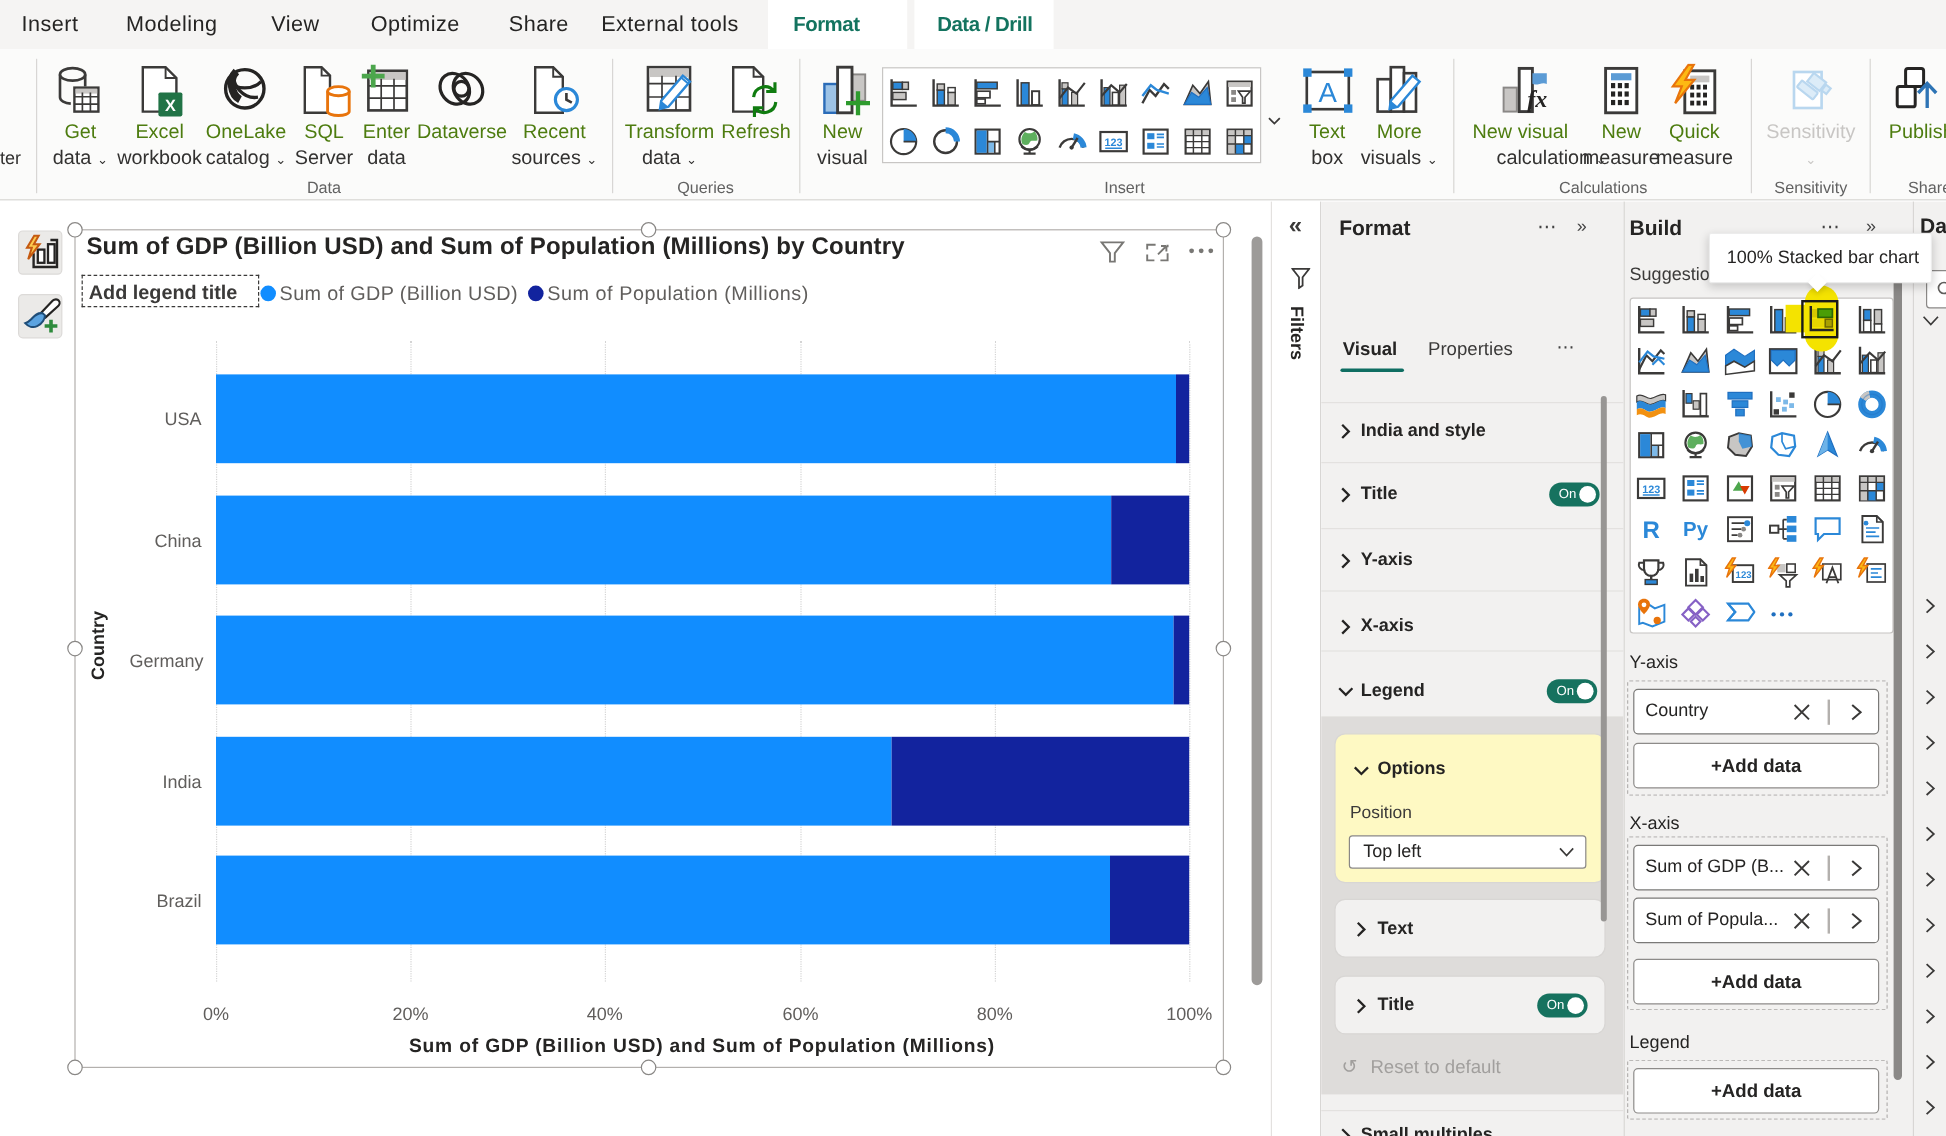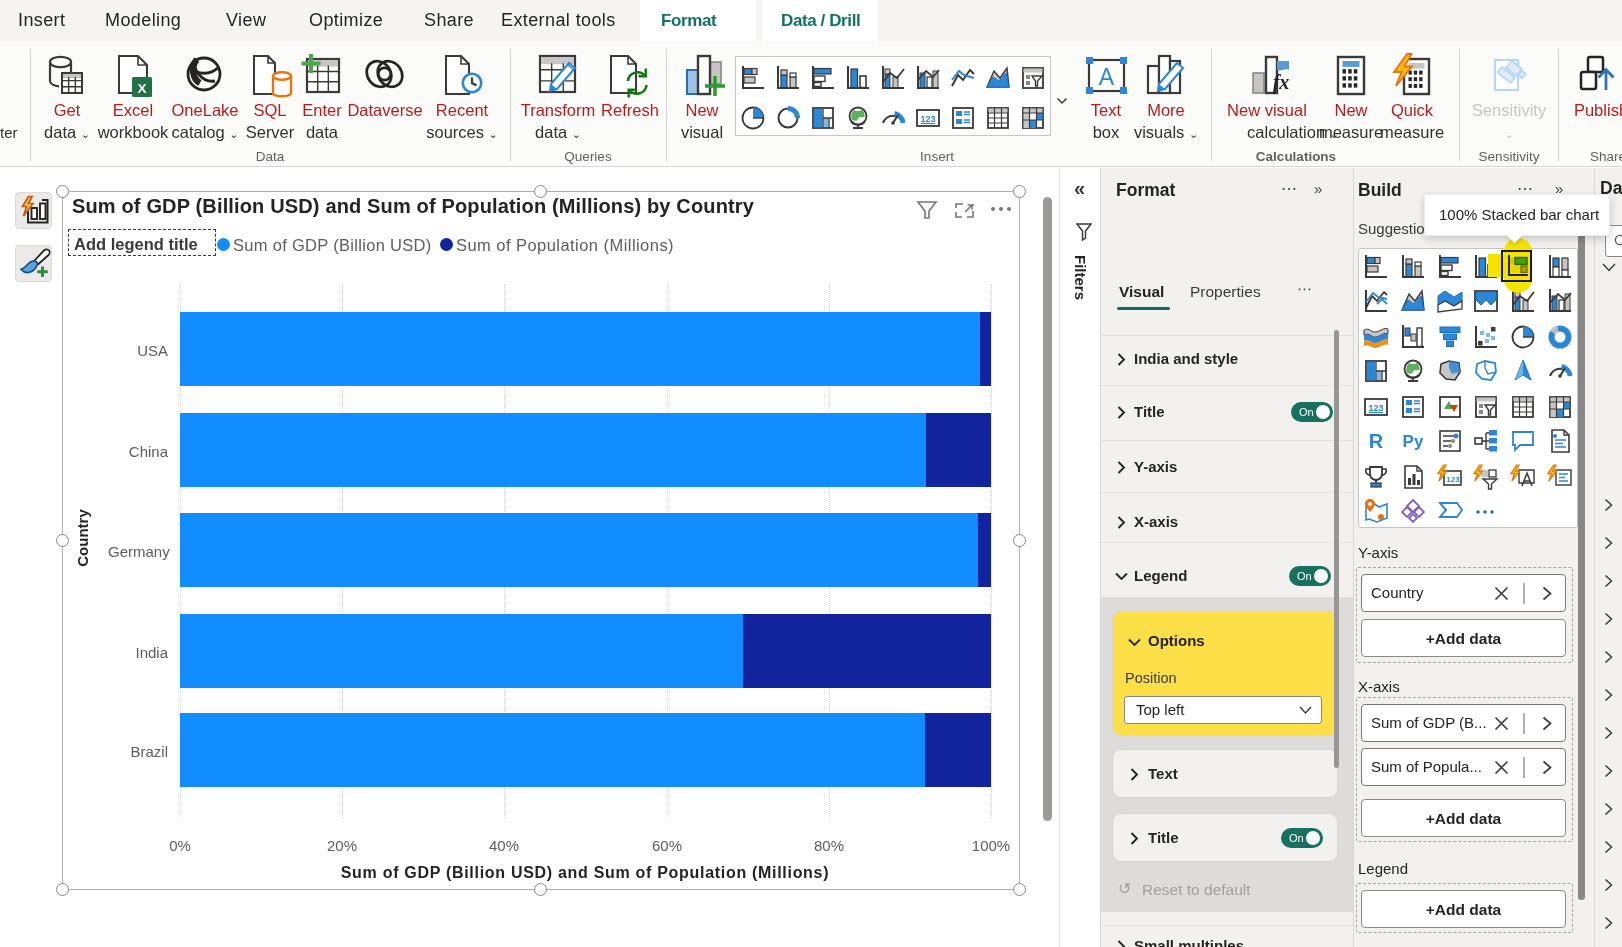--- a/index.html
+++ b/index.html
@@ -8,21 +8,21 @@
   .abs { position:absolute; }
   #app { position:relative; width:1622px; height:947px; background:#fff; overflow:hidden; }
   
   #menubar { position:absolute; left:0; top:0; width:1622px; height:41px; background:#f5f4f3; }
   .mitem { position:absolute; top:10px; font-size:18px; letter-spacing:0.4px; color:#252423; }
   .mtab { position:absolute; top:0; height:41px; background:#fff; }
   .mteal { position:absolute; top:11px; font-size:17px; letter-spacing:-0.4px; font-weight:bold; color:#13735f; }
   
   #ribbon { position:absolute; left:0; top:41px; width:1622px; height:126px; background:#fbfbfa; border-bottom:1px solid #d8d6d4; }
   .rsep { position:absolute; top:8px; height:112px; width:1px; background:#d8d6d4; }
-  .rlab1 { position:absolute; top:60px; font-size:16.5px; color:#b91c1c; text-align:center; white-space:nowrap; transform:translateX(-50%); }
+  .rlab1 { position:absolute; top:60px; font-size:16.5px; color:#4d7c0f; text-align:center; white-space:nowrap; transform:translateX(-50%); }
   .rlab2 { position:absolute; top:82px; font-size:16.5px; color:#323130; text-align:center; white-space:nowrap; transform:translateX(-50%); }
   .rgrp { position:absolute; top:108px; font-size:13.5px; color:#616161; text-align:center; white-space:nowrap; transform:translateX(-50%); }
   .chev { font-size:11px; color:#323130; }
   
   #canvas { position:absolute; left:0; top:168px; width:1059px; height:561px; background:#fff; }
   .barblue { position:absolute; background:#118DFF; }
   .barnavy { position:absolute; background:#12239E; }
   .gline { position:absolute; top:284px; height:534px; width:0; border-left:1px dotted #d4d4d4; }
   .catlab { position:absolute; font-size:15px; color:#605e5c; text-align:right; width:60px; transform:translateY(-50%); }
   .xlab  { position:absolute; top:838px; font-size:15px; color:#605e5c; transform:translateX(-50%); }
@@ -60,21 +60,21 @@
     <div style="position:absolute;left:0;top:83px;font-size:15px;color:#323130;">ter</div>
     <div class="rsep" style="left:30px;"></div>
     <div class="rsep" style="left:510px;"></div>
     <div class="rsep" style="left:666px;"></div>
     <div class="rsep" style="left:1211px;"></div>
     <div class="rsep" style="left:1459px;"></div>
     <div class="rsep" style="left:1558px;"></div>
     <div class="rgrp" style="left:270px;">Data</div>
     <div class="rgrp" style="left:588px;">Queries</div>
     <div class="rgrp" style="left:937px;">Insert</div>
-    <div class="rgrp" style="left:1296px;font-weight:bold;">Calculations</div>
+    <div class="rgrp" style="left:1336px;">Calculations</div>
     <div class="rgrp" style="left:1509px;">Sensitivity</div>
     <div class="rgrp" style="left:1608px;">Share</div>
 
     <div class="rlab1" style="left:67px;">Get</div>
       <div class="rlab2" style="left:67px;">data <span class="chev">⌄</span></div>
     <div class="rlab1" style="left:133px;">Excel</div>
       <div class="rlab2" style="left:133px;">workbook</div>
     <div class="rlab1" style="left:205px;">OneLake</div>
       <div class="rlab2" style="left:205px;">catalog <span class="chev">⌄</span></div>
     <div class="rlab1" style="left:270px;">SQL</div>
@@ -480,21 +480,21 @@
     <svg class="abs" style="left:13px;top:403px;" width="15" height="10" viewBox="0 0 15 10">
         <path d="M2 2.5 L7.5 8 L13 2.5" fill="none" stroke="#252423" stroke-width="1.9"></path>
       </svg>
     <div class="abs sectxt" style="left:33px;top:399px;">Legend</div>
     <div class="toggle" style="left:188px;top:398px;">
         <span class="t">On</span>
         <span class="k"></span>
       </div>
 
     <div class="abs" style="left:0;top:429px;width:252px;height:315px;background:#dedcda;"></div>
-    <div class="abs" style="left:11px;top:443px;width:226px;height:125px;background:#fde047;border:1px solid #d8d6d4;border-radius:9px;">
+    <div class="abs" style="left:11px;top:443px;width:226px;height:125px;background:#fef9c3;border:1px solid #d8d6d4;border-radius:9px;">
       <svg class="abs" style="left:14px;top:25px;" width="15" height="10" viewBox="0 0 15 10">
           <path d="M2 2.5 L7.5 8 L13 2.5" fill="none" stroke="#252423" stroke-width="1.9"></path>
         </svg>
       <div class="abs sectxt" style="left:35px;top:20px;">Options</div>
       <div class="abs" style="left:12px;top:58px;font-size:14.5px;color:#3b3a39;">Position</div>
       <div class="abs" style="left:11px;top:84px;width:198px;height:28px;background:#fff;border:1px solid #8a8886;border-radius:3px;">
         <div class="abs" style="left:11px;top:4px;font-size:15px;color:#252423;">Top left</div>
         <svg class="abs" style="left:174px;top:9px;" width="13" height="9" viewBox="0 0 13 9">
             <path d="M1 1 L6.5 7 L12 1" fill="none" stroke="#3b3a39" stroke-width="1.4"></path>
           </svg>

